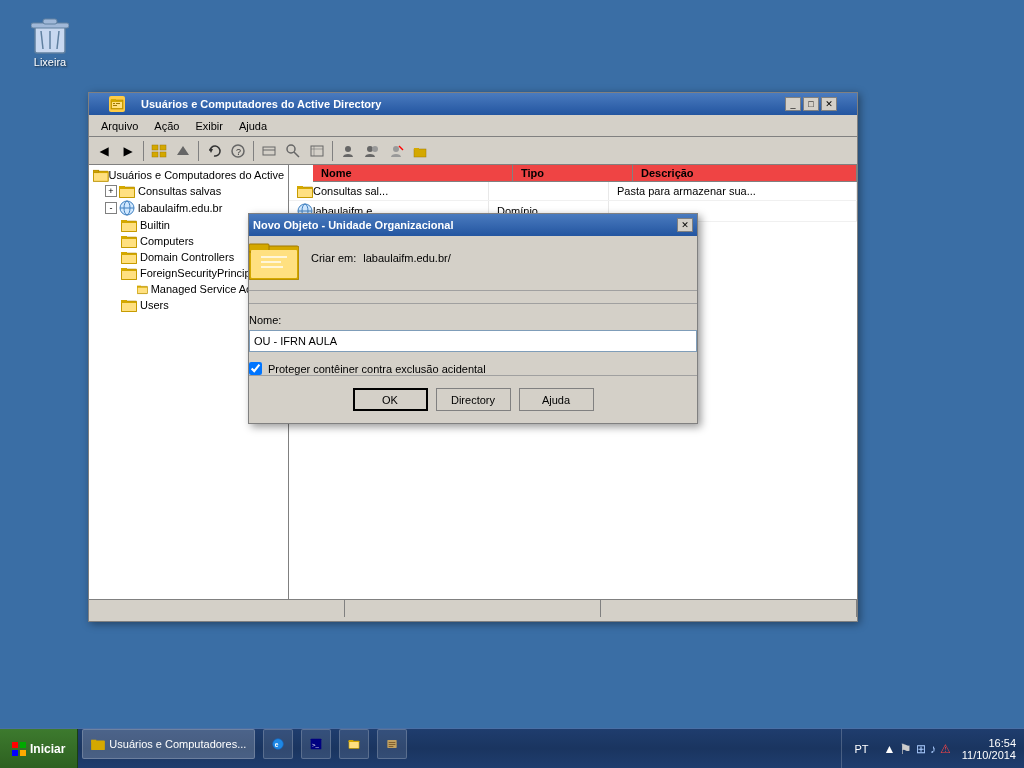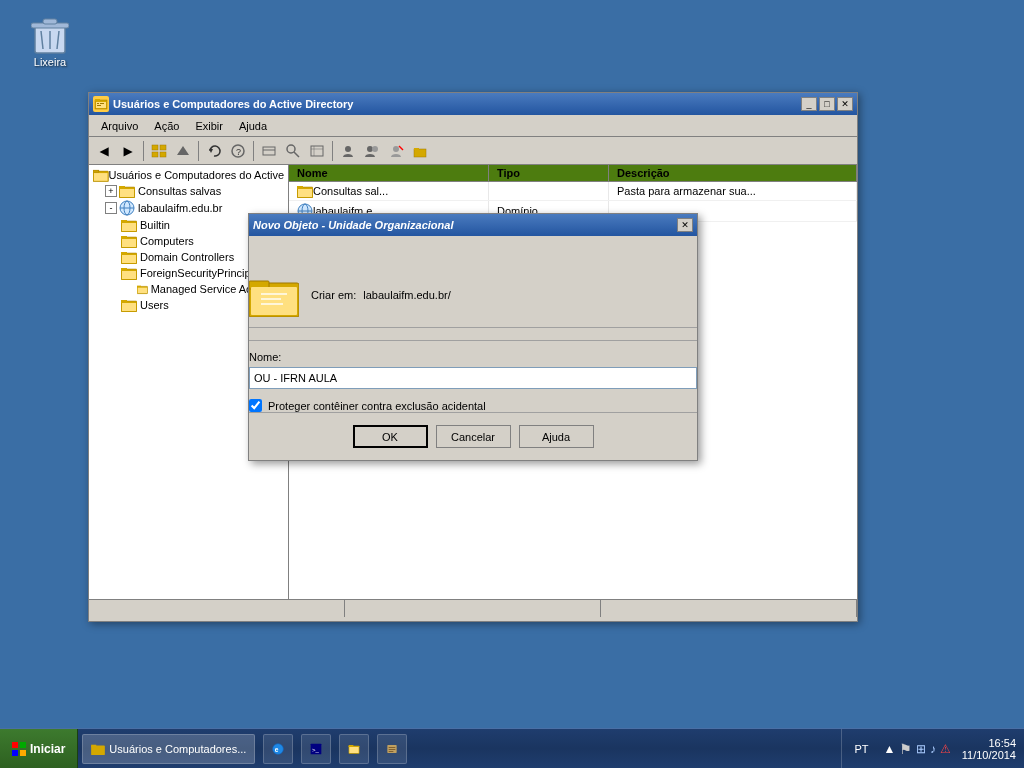--- a/index.html
+++ b/index.html
@@ -52,21 +52,21 @@
       font-weight: bold;
       font-size: 12px;
       cursor: pointer;
       display: flex;
       align-items: center;
       gap: 4px;
       border-right: 1px solid #1a4010;
     }
     .taskbar-items {
       display: flex;
-      align-items: center;
+      align-items: flex-start;
       flex: 1;
       height: 100%;
       padding: 0 4px;
       gap: 8px;
     }
     .taskbar-item {
       height: 30px;
       padding: 0 8px;
       background: rgba(255,255,255,0.1);
       border: 1px solid rgba(255,255,255,0.2);
@@ -114,22 +114,22 @@
       height: 530px;
       background: #d4d0c8;
       border: 1px solid #808080;
       box-shadow: 2px 2px 8px rgba(0,0,0,0.4);
     }
     .window-titlebar {
       height: 22px;
       background: linear-gradient(to bottom, #4a7bbf, #2355a0);
       display: flex;
       align-items: center;
-      padding: 0 4px;
-      gap: 4px;
+      padding: 0 20px;
+      gap: 16px;
     }
     .window-titlebar .title-icon {
       width: 16px;
       height: 16px;
       background: #ffcc44;
       border-radius: 2px;
       display: flex;
       align-items: center;
       justify-content: center;
       font-size: 10px;
@@ -243,22 +243,23 @@
 
     
     .main-pane {
       flex: 1;
       background: white;
       overflow-y: auto;
     }
     .list-header {
       display: grid;
       grid-template-columns: 200px 120px 1fr;
-      background: #4d7c0f;
+      background: #ef4444;
       border-bottom: 1px solid #808080;
+      margin-left: 24px;
     }
     .list-header-cell {
       padding: 2px 8px;
       font-size: 11px;
       font-weight: bold;
       border-right: 1px solid #808080;
       cursor: pointer;
     }
     .list-item {
       display: grid;
@@ -316,36 +317,34 @@
       display: flex;
       align-items: center;
       padding: 0 4px;
       gap: 4px;
     }
     .dialog-title {
       flex: 1;
       color: white;
       font-size: 11px;
       font-weight: bold;
-      font-style: italic;
     }
     .dialog-close-btn {
       width: 16px;
       height: 14px;
       background: #d4d0c8;
       border: 1px solid #808080;
       font-size: 9px;
       display: flex;
       align-items: center;
       justify-content: center;
       cursor: pointer;
     }
     .dialog-content {
       padding: 0;
-      margin-top: 37px;
     }
     .dialog-header-row {
       display: flex;
       align-items: center;
       gap: 12px;
       margin-bottom: 12px;
       padding-bottom: 10px;
       border-bottom: 1px solid #a0a0a0;
     }
     .dialog-field-label {
@@ -697,21 +696,21 @@
         <input class="dialog-input" type="text" value="OU - IFRN AULA" style="">
 
         <div class="dialog-checkbox-row">
           <input type="checkbox" class="dialog-checkbox" checked="" style="">
           <label>Proteger contêiner contra exclusão acidental</label>
         </div>
       </div>
 
       <div class="dialog-buttons">
         <button class="dialog-btn default">OK</button>
-        <button class="dialog-btn">Cancelar</button>
+        <button class="dialog-btn">Directory</button>
         <button class="dialog-btn">Ajuda</button>
       </div>
     </div>
   </div>
 </div>
 
 <div class="taskbar">
   <button class="start-button">
     <svg width="14" height="14" viewBox="0 0 14 14">
       <rect x="0" y="0" width="6" height="6" fill="#ff0000"></rect>

